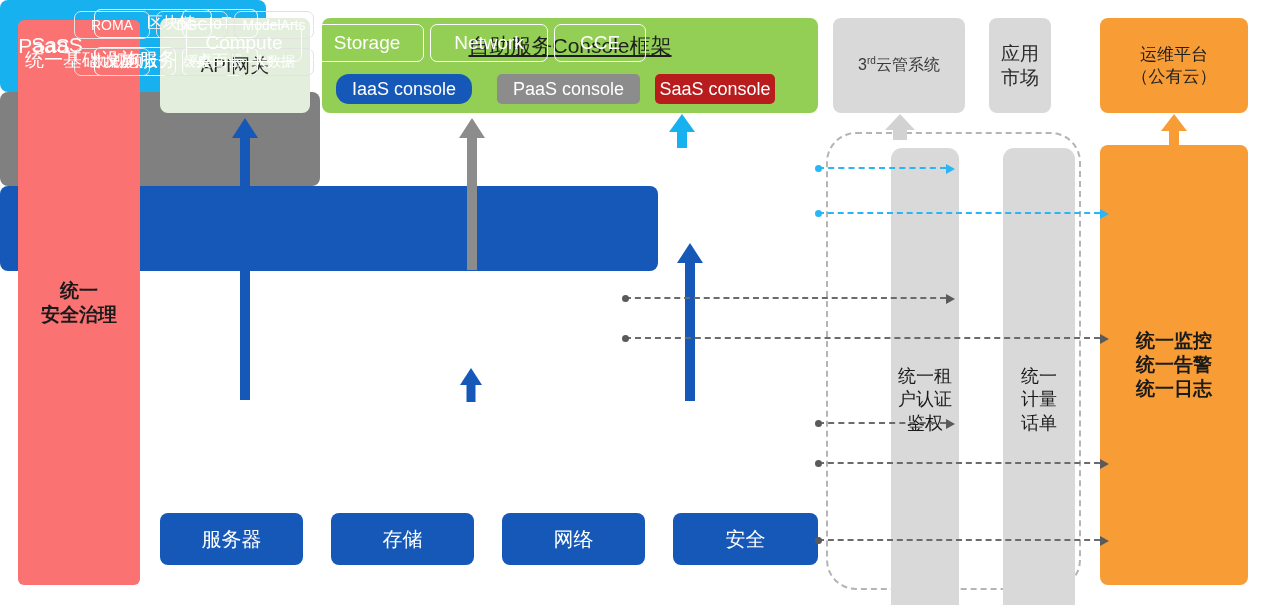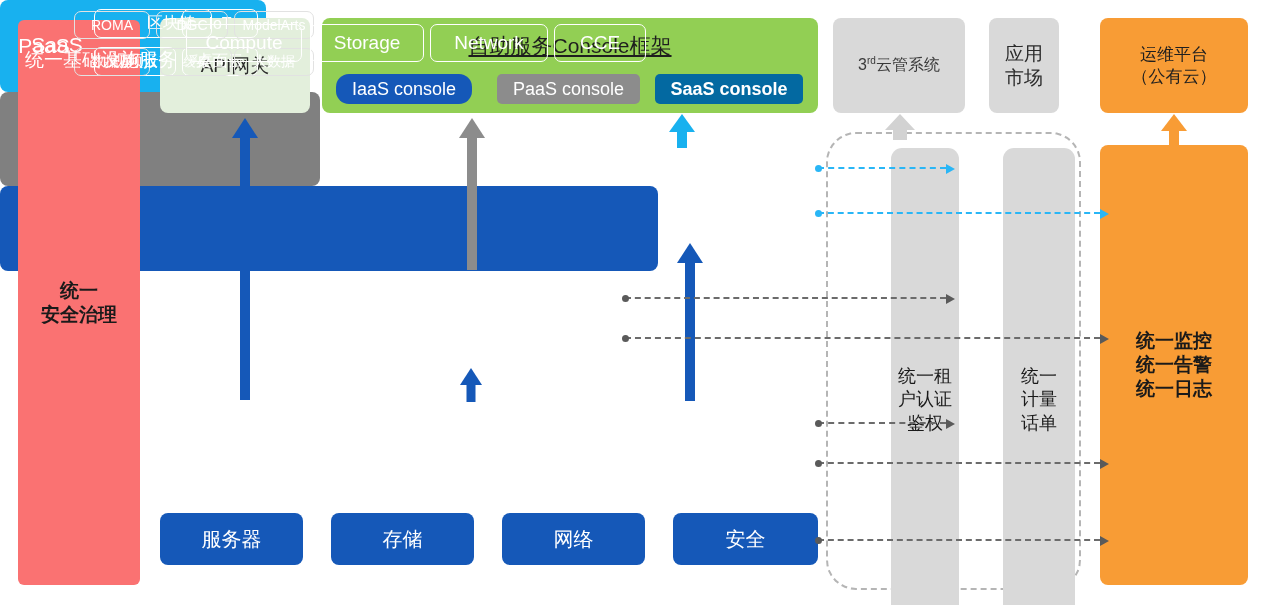--- a/index.html
+++ b/index.html
@@ -68,31 +68,31 @@
     height: 30px;
     border-radius: 5px;
     display: flex;
     align-items: center;
     justify-content: center;
     color: #ffffff;
     font-size: 18px;
   }
   #chip-iaas { left: 14px;  width: 136px; background: #1558b8; border-radius: 13px; }
   #chip-paas { left: 175px; width: 143px; background: #8c8c8c; }
-  #chip-saas { left: 333px; width: 148px; background: #0369a1; font-weight: bold; }
+  #chip-saas { left: 333px; width: 120px; background: #b91c1c; }
 
   
   #third-party {
     left: 833px; top: 18px; width: 132px; height: 95px;
     background: #d9d9d9; border-radius: 8px;
     color: #3a3a3a; font-size: 16px;
   }
   #third-party sup { font-size: 10px; }
   #app-market {
-    left: 989px; top: 18px; width: 70px; height: 95px;
+    left: 989px; top: 18px; width: 62px; height: 95px;
     background: #d9d9d9; border-radius: 8px;
     color: #2b2b2b; font-size: 19px; white-space: pre-line;
   }
 
   
   #ops-platform {
     left: 1100px; top: 18px; width: 148px; height: 95px;
     background: #f89c35; border-radius: 8px;
     color: #1f1f1f; font-size: 17px; white-space: pre-line;
   }

